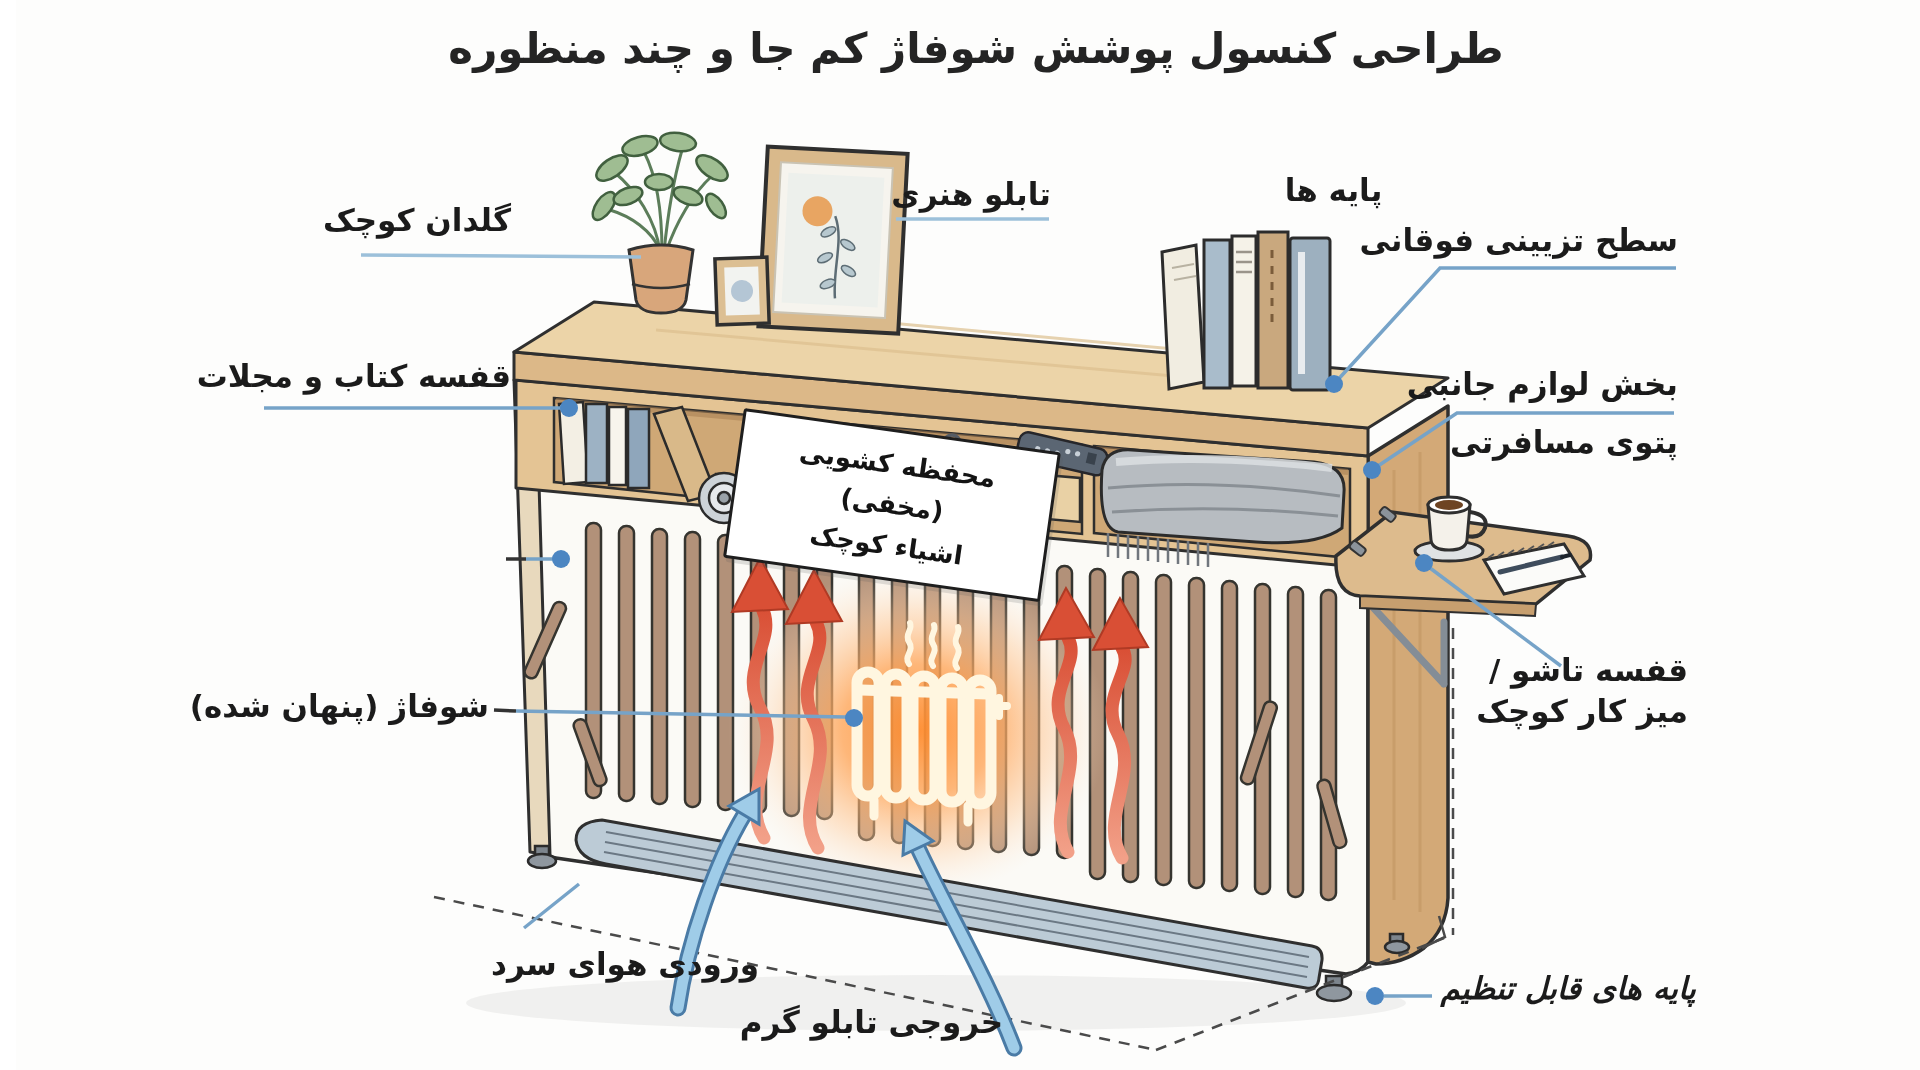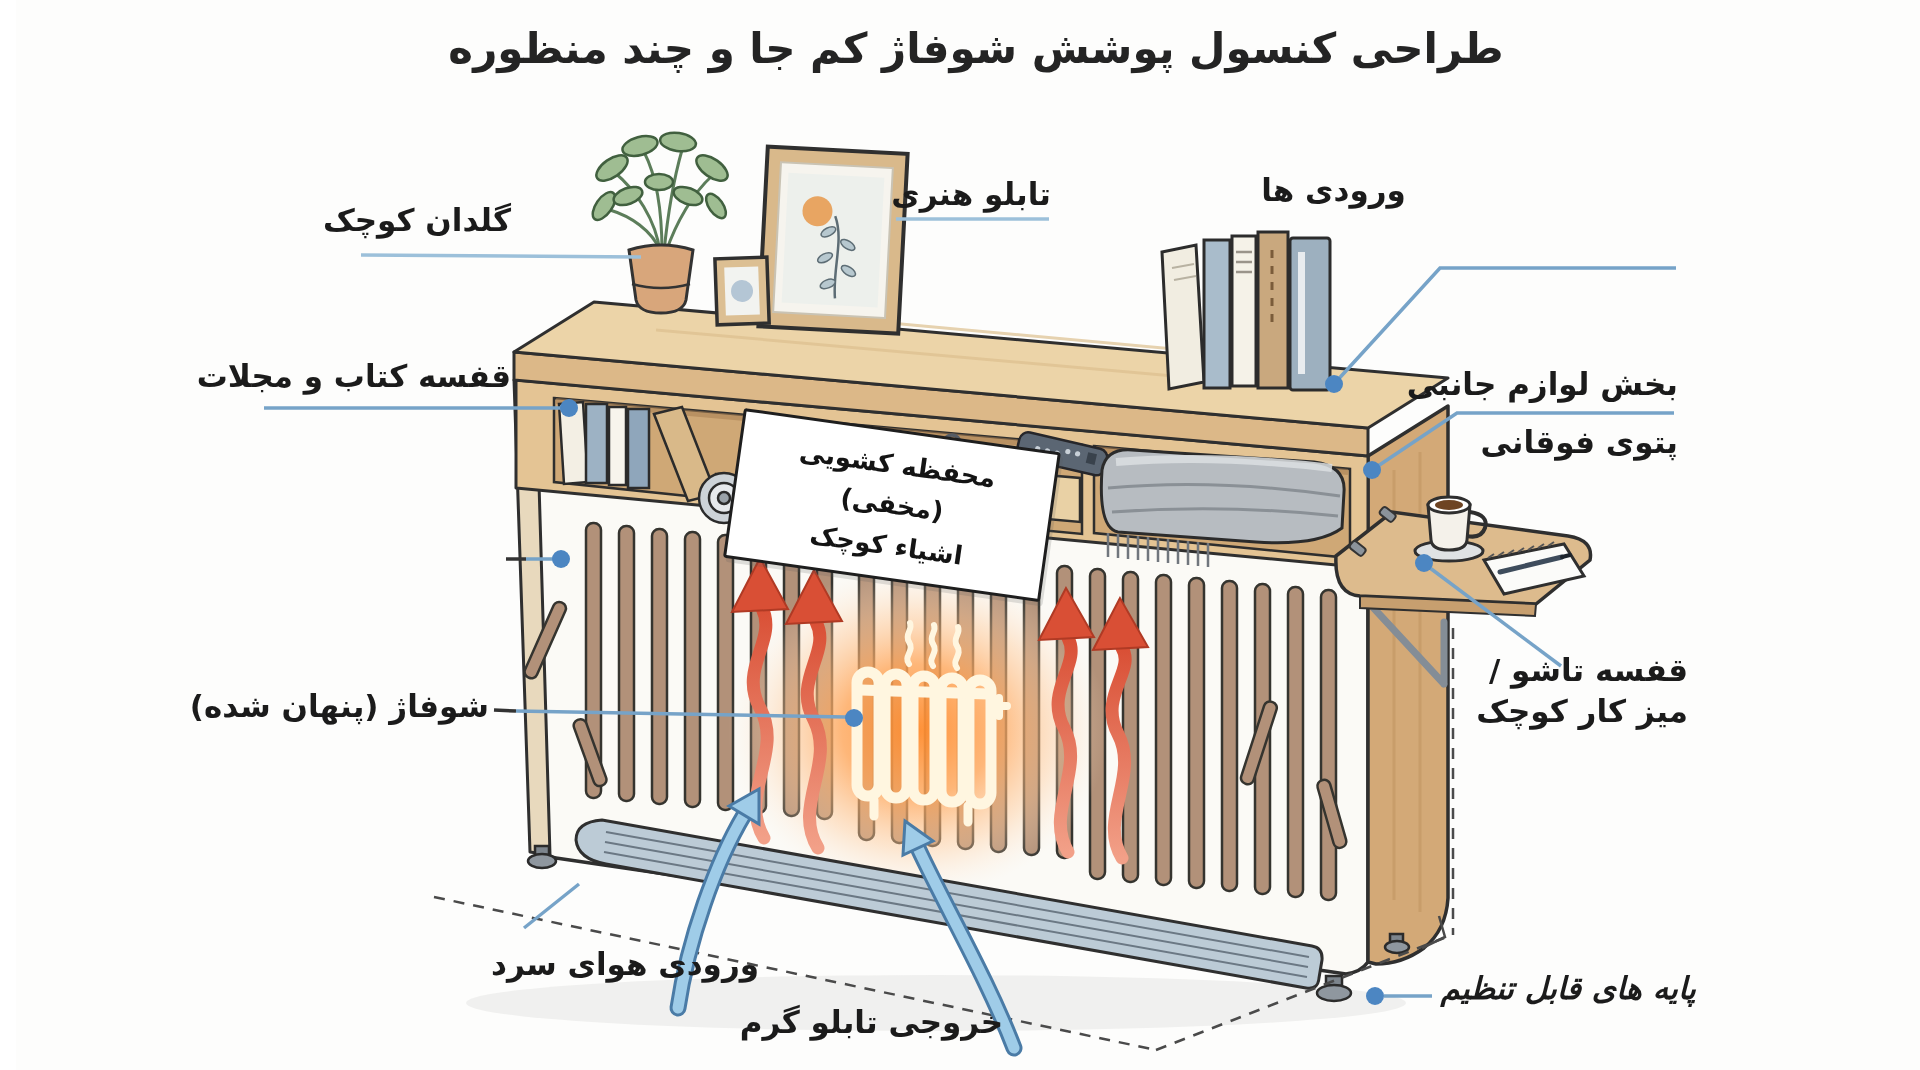--- a/index.html
+++ b/index.html
@@ -300,28 +300,29 @@
     <circle cx="1359" cy="996" r="9" fill="#4c86c2"></circle>
   </g>
 </svg>
 
 <div class="title">طراحی کنسول پوشش شوفاژ کم جا و چند منظوره</div>
 
 <div class="label r" style="left:335px;top:200px;width:160px;">گلدان کوچک</div>
 
 <div class="label r" style="left:875px;top:174px;width:160px;">تابلو هنری</div>
 
-<div class="label c" style="left:1245px;top:170px;width:145px;">ورودی ها</div>
-
+<div class="label c" style="left:1245px;top:170px;width:145px;">پایه ها</div>
+
+<div class="label r" style="left:1422px;top:220px;width:240px;">سطح تزیینی فوقانی</div>
 
 <div class="label r" style="left:243px;top:356px;width:252px;">قفسه کتاب و مجلات</div>
 
 <div class="label r" style="left:1452px;top:364px;width:210px;">بخش لوازم جانبی</div>
 
-<div class="label r" style="left:1470px;top:422px;width:192px;">پتوی فوقانی</div>
+<div class="label r" style="left:1470px;top:422px;width:192px;">پتوی مسافرتی</div>
 
 <div class="card">
   <div>محفظه کشویی (مخفی)</div>
   <div>اشیاء کوچک</div>
 </div>
 
 
 <div class="label r" style="left:238px;top:686px;width:235px;">شوفاژ (پنهان شده)</div>
 
 <div class="label r" style="left:1480px;top:650px;width:192px;">

